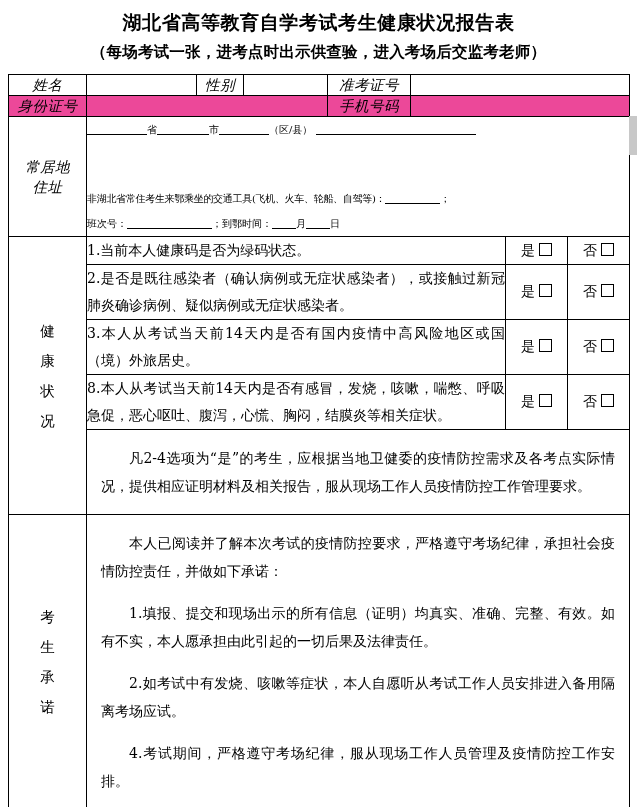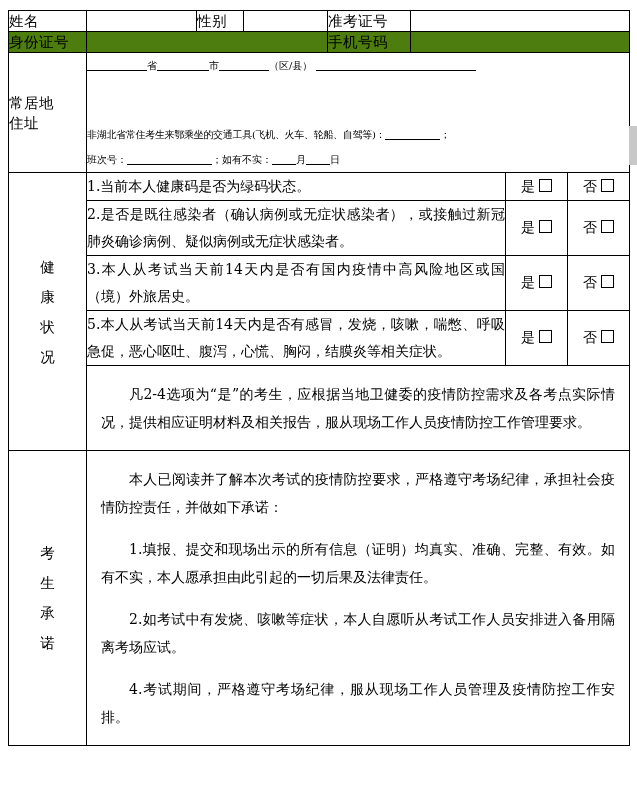--- a/index.html
+++ b/index.html
@@ -53,33 +53,34 @@
     font-size: 14px;
   }
   .form-table td {
     border: 1px solid #000000;
     padding: 0;
     vertical-align: middle;
     font-family: "DejaVu Serif", "Liberation Serif", serif;
   }
 
   .lbl {
-    text-align: left;
+    text-align: center;
     font-size: 14.5px;
     letter-spacing: 0.5px;
     line-height: 20px;
     padding: 5px 2px;
+    font-style: italic;
   }
   .val {
     background: #ffffff;
   }
 
   
   tr.selected td {
-    background: #4d7c0f;
+    background: #ec4899;
   }
   .sel-tail {
     position: absolute;
     left: 629px;
     top: 116px;
     width: 8px;
     height: 39px;
     background: #c8c8c8;
   }
 
@@ -151,20 +152,24 @@
     text-justify: inter-ideograph;
     vertical-align: top;
   }
   .para { text-indent: 2em; margin: 14px; }
 </style>
 </head>
 <body>
 
 <div class="page">
 
+  <div class="title-block">
+    <div class="doc-title">湖北省高等教育自学考试考生健康状况报告表</div>
+    <div class="doc-subtitle">（每场考试一张，进考点时出示供查验，进入考场后交监考老师）</div>
+  </div>
 
   <table class="form-table">
     <colgroup>
       <col style="width:78px">
       <col style="width:110px">
       <col style="width:47px">
       <col style="width:84px">
       <col style="width:83px">
       <col style="width:95px">
       <col style="width:62px">
@@ -189,21 +194,21 @@
     </tr>
 
     <tr>
       <td class="lbl">
         <div>常居地</div>
         <div>住址</div>
       </td>
       <td class="addr-cell" colspan="7">
         <div class="addr-line"><span class="ul w60"></span><span>省</span><span class="ul w52"></span><span>市</span><span class="ul w50"></span><span>（区/县）</span>&nbsp;<span class="ul w160"></span></div>
         <div class="addr-line l2"><span>非湖北省常住考生来鄂乘坐的交通工具(飞机、火车、轮船、自驾等)：</span><span class="ul w55"></span><span>；</span></div>
-        <div class="addr-line"><span>班次号：</span><span class="ul w85"></span><span>；如有不实：</span><span class="ul w24"></span><span>月</span><span class="ul w24"></span><span>日</span></div>
+        <div class="addr-line"><span>班次号：</span><span class="ul w85"></span><span>；到鄂时间：</span><span class="ul w24"></span><span>月</span><span class="ul w24"></span><span>日</span></div>
       </td>
     </tr>
 
     <tr>
       <td class="vert" rowspan="5">
         <span>健</span>
         <span>康</span>
         <span>状</span>
         <span>况</span>
       </td>
@@ -218,21 +223,21 @@
       <td class="ynbox"><span>否</span><span class="bx"></span></td>
     </tr>
 
     <tr>
       <td class="q-cell" colspan="5">3.本人从考试当天前14天内是否有国内疫情中高风险地区或国（境）外旅居史。</td>
       <td class="ynbox"><span>是</span><span class="bx"></span></td>
       <td class="ynbox"><span>否</span><span class="bx"></span></td>
     </tr>
 
     <tr>
-      <td class="q-cell" colspan="5">5.本人从考试当天前14天内是否有感冒，发烧，咳嗽，喘憋、呼吸急促，恶心呕吐、腹泻，心慌、胸闷，结膜炎等相关症状。</td>
+      <td class="q-cell" colspan="5">8.本人从考试当天前14天内是否有感冒，发烧，咳嗽，喘憋、呼吸急促，恶心呕吐、腹泻，心慌、胸闷，结膜炎等相关症状。</td>
       <td class="ynbox"><span>是</span><span class="bx"></span></td>
       <td class="ynbox"><span>否</span><span class="bx"></span></td>
     </tr>
 
     <tr>
       <td class="para-cell" colspan="7">
         <p class="para">凡2-4选项为“是”的考生，应根据当地卫健委的疫情防控需求及各考点实际情况，提供相应证明材料及相关报告，服从现场工作人员疫情防控工作管理要求。</p>
       </td>
     </tr>
 

